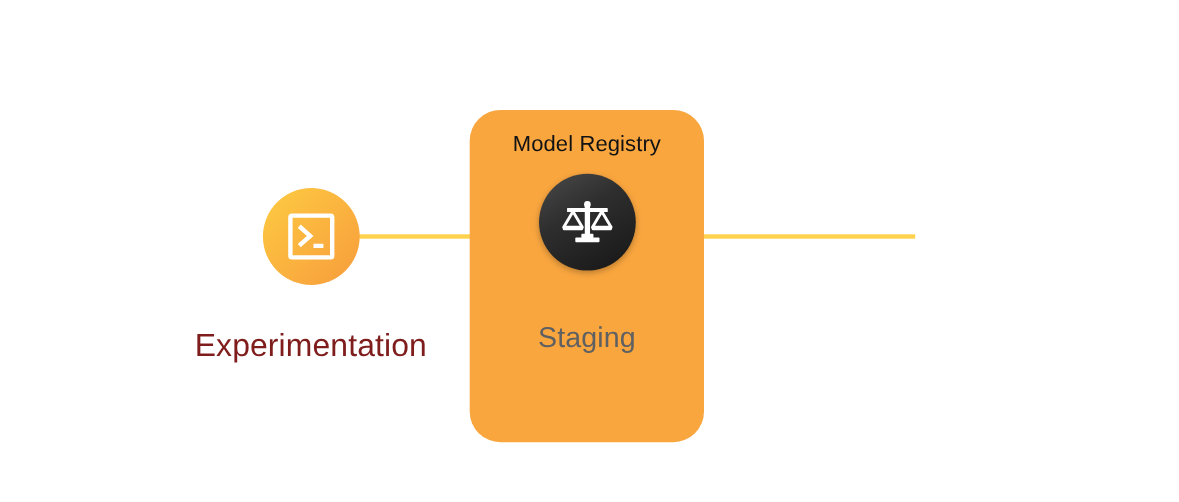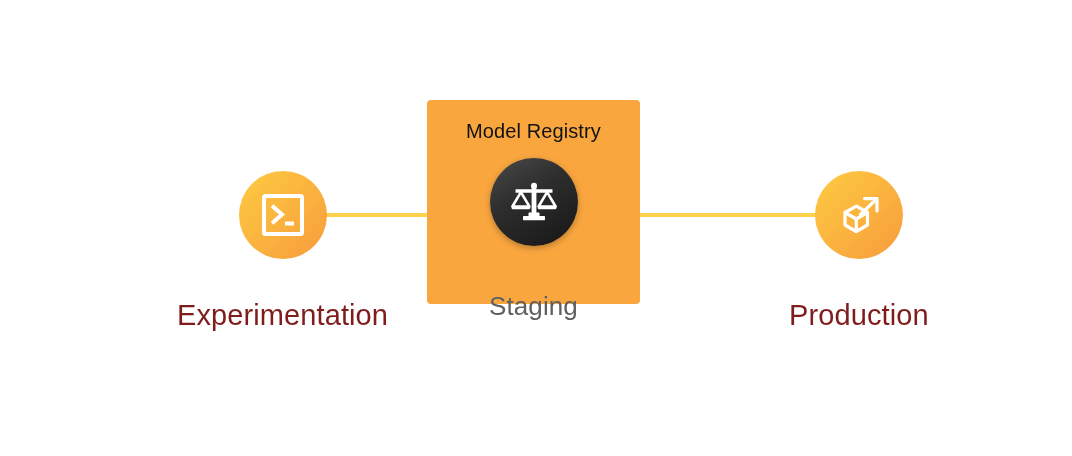--- a/index.html
+++ b/index.html
@@ -78,23 +78,23 @@
   .node.right-node .node-label {
     margin-top: 40px;
   }
 
   
   .stage-card {
     position: absolute;
     left: 427px;
     top: 100px;
     width: 213px;
-    height: 204px;
+    height: 302px;
     background: #f9a63f;
-    border-radius: 4px;
+    border-radius: 28px;
     z-index: 2;
     display: flex;
     flex-direction: column;
     align-items: center;
   }
 
   .card-title {
     margin-top: 20px;
     font-size: 20px;
     color: #111214;
@@ -164,33 +164,14 @@
               <rect x="29.8" y="30.1" width="18.6" height="3.2" rx="1.4"></rect>
             </g>
           </svg>
         </span>
       </div>
     </div>
 
     <div class="card-label">Staging</div>
   </div>
 
-  <div class="node right-node">
-    <div class="circle gold">
-      <span>
-        <svg width="50" height="50" viewBox="0 0 50 50" aria-hidden="true">
-          <g fill="none" stroke="#ffffff" stroke-width="3.2" stroke-linecap="round" stroke-linejoin="round">
-
-            <path d="M18.5 22.5 L30 16.2 L41 22.5 L41 35 L29.8 41.5 L18.5 35 Z" transform="translate(-7.5,0)"></path>
-
-            <path d="M11 22.5 L22.3 29 L33.5 22.5"></path>
-            <path d="M22.3 29 L22.3 41.5"></path>
-
-            <line x1="26.5" y1="24.5" x2="42" y2="9.5"></line>
-            <polyline points="30.5,8.6 43,8.6 43,21"></polyline>
-          </g>
-        </svg>
-      </span>
-    </div>
-    <div class="node-label">Production</div>
-  </div>
 
 </div>
 
 </body></html>

